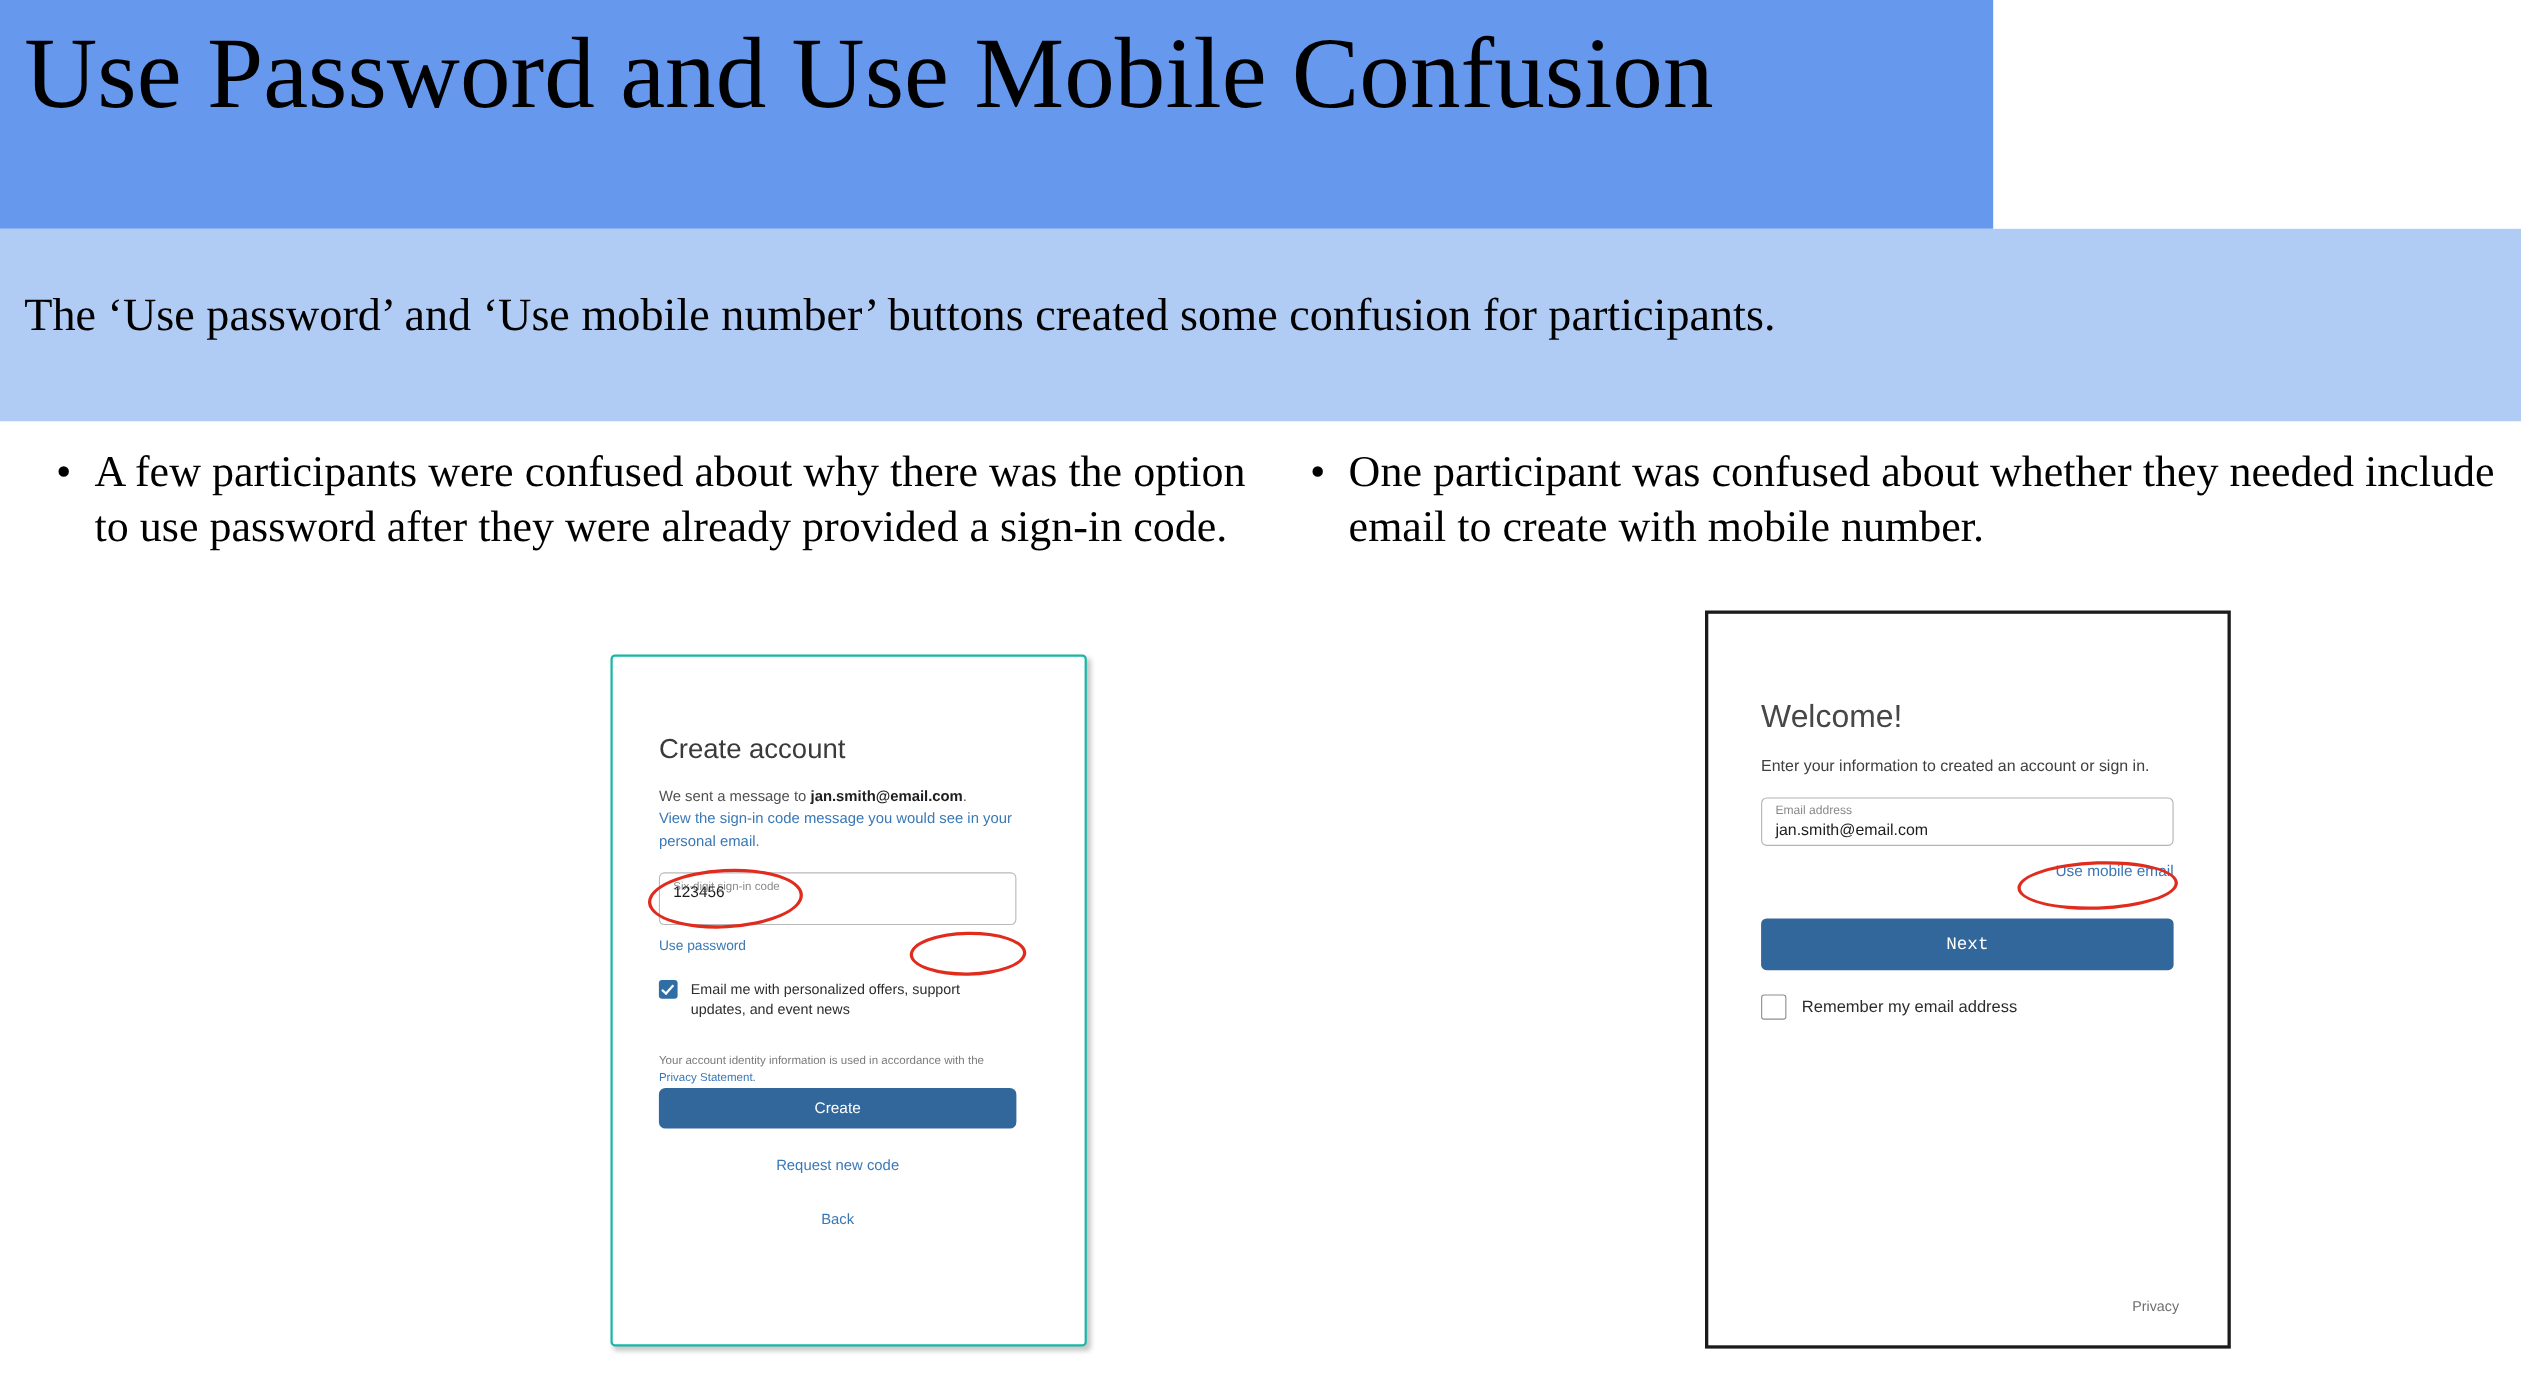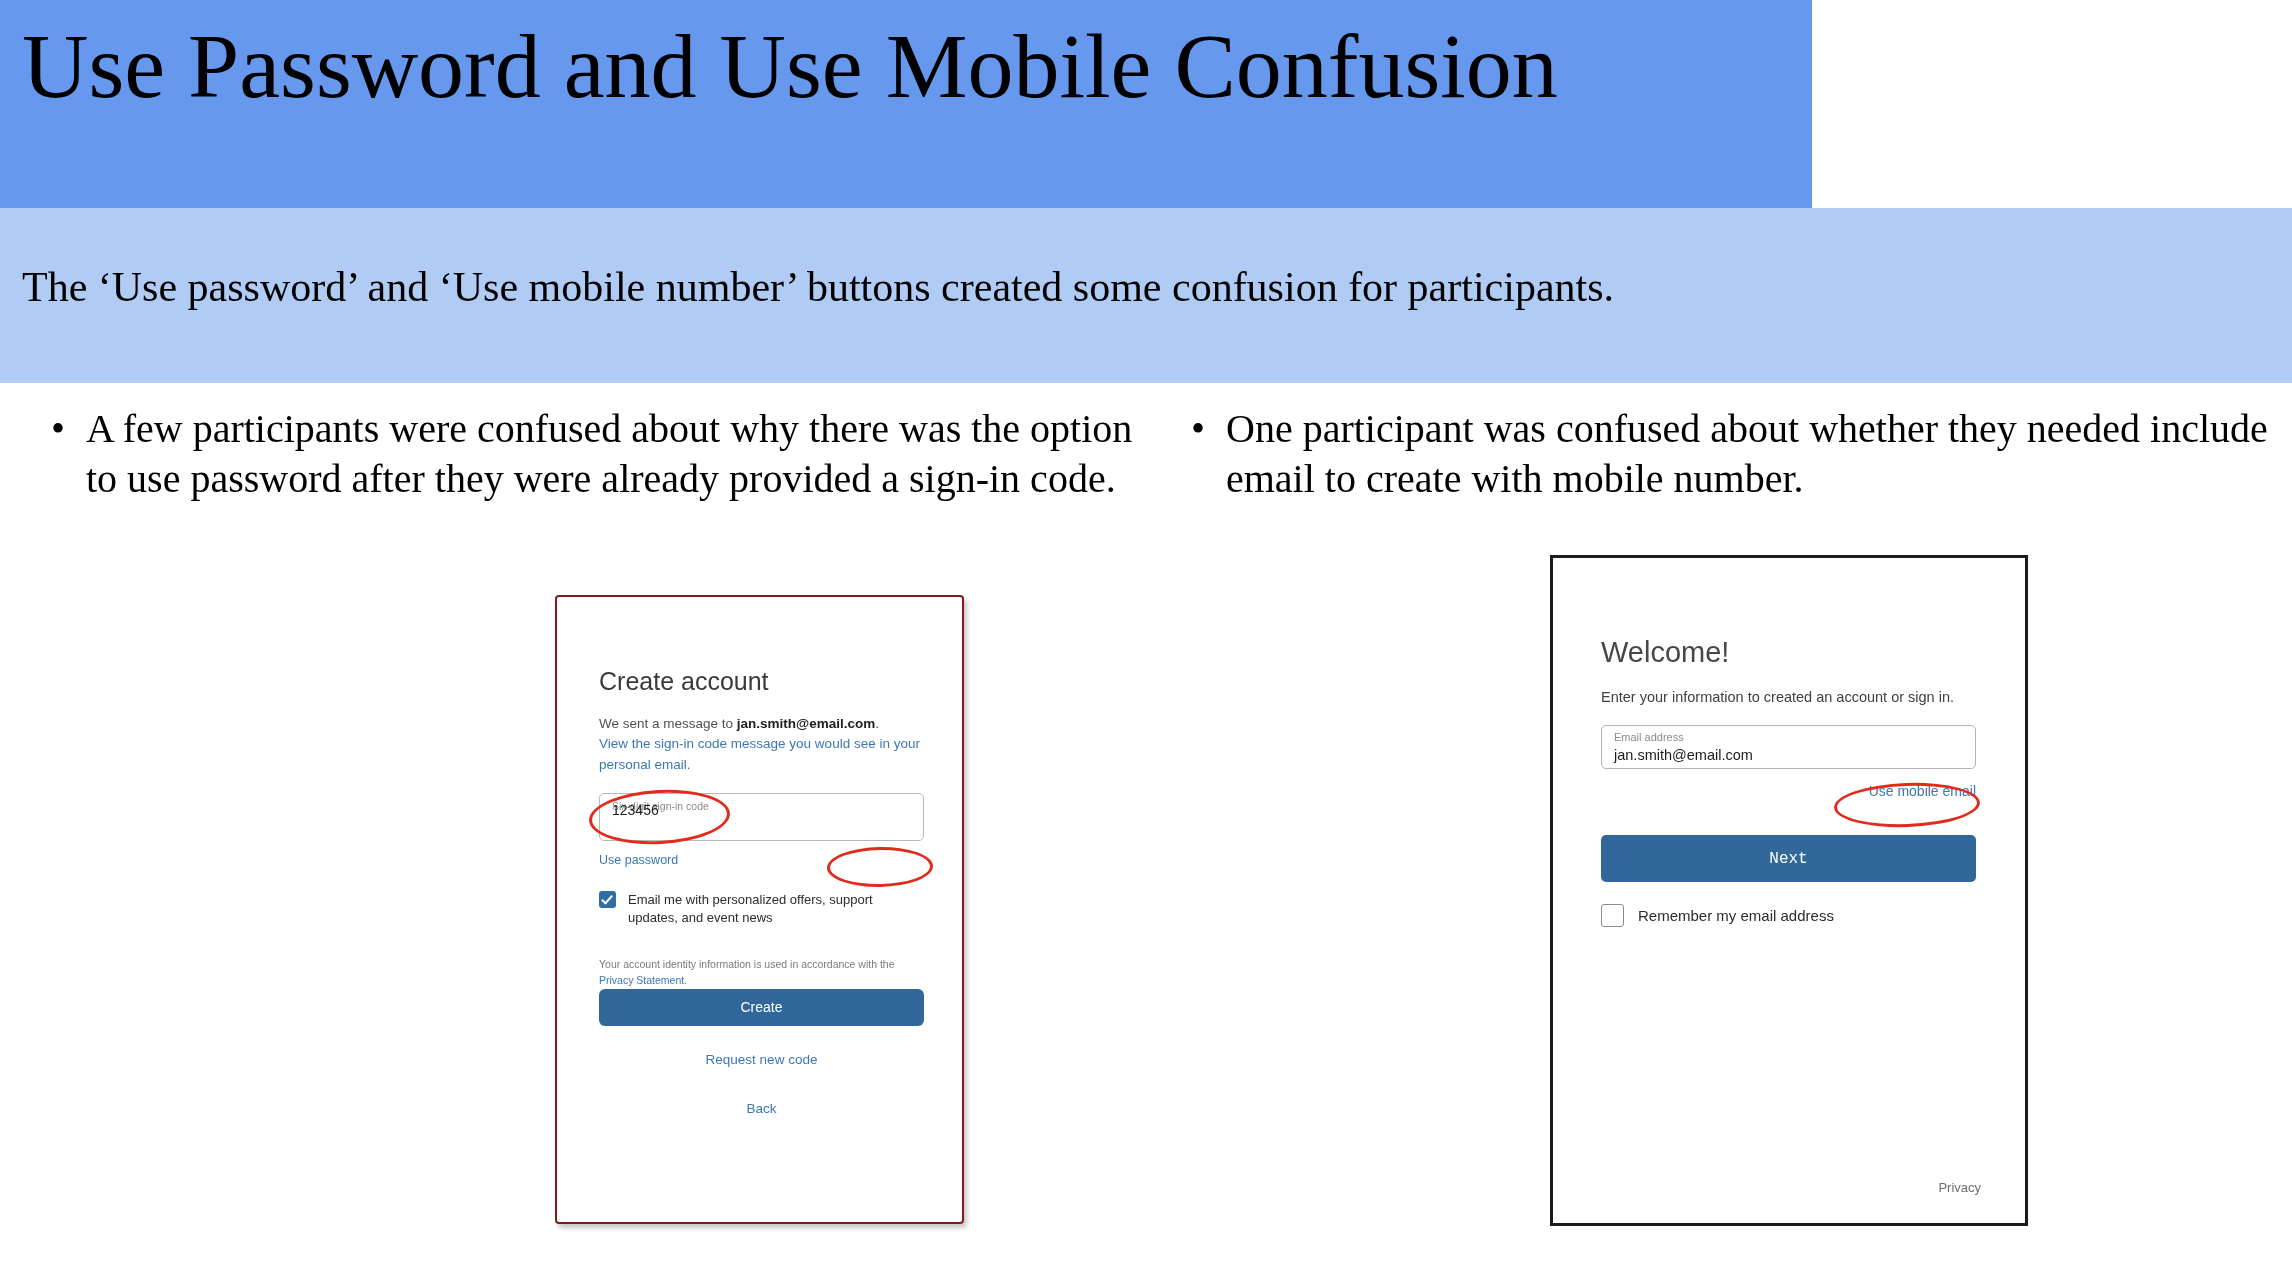--- a/index.html
+++ b/index.html
@@ -90,23 +90,24 @@
     background: #ffffff;
     font-family: "Liberation Sans", sans-serif;
   }
 
   
   .shot-left {
     left: 555px;
     top: 595px;
     width: 405px;
     height: 625px;
-    border: 2px solid #7f1d1d;
+    border: 2px solid #14b8a6;
     border-radius: 4px;
     box-shadow: 3px 4px 5px rgba(0,0,0,0.22);
+    padding-left: 24px;
   }
   .shot-left .inner {
     position: absolute;
     left: 42px;
     top: 70px;
     width: 325px;
   }
   .ca-title {
     font-size: 25px;
     color: #3a3a3a;

